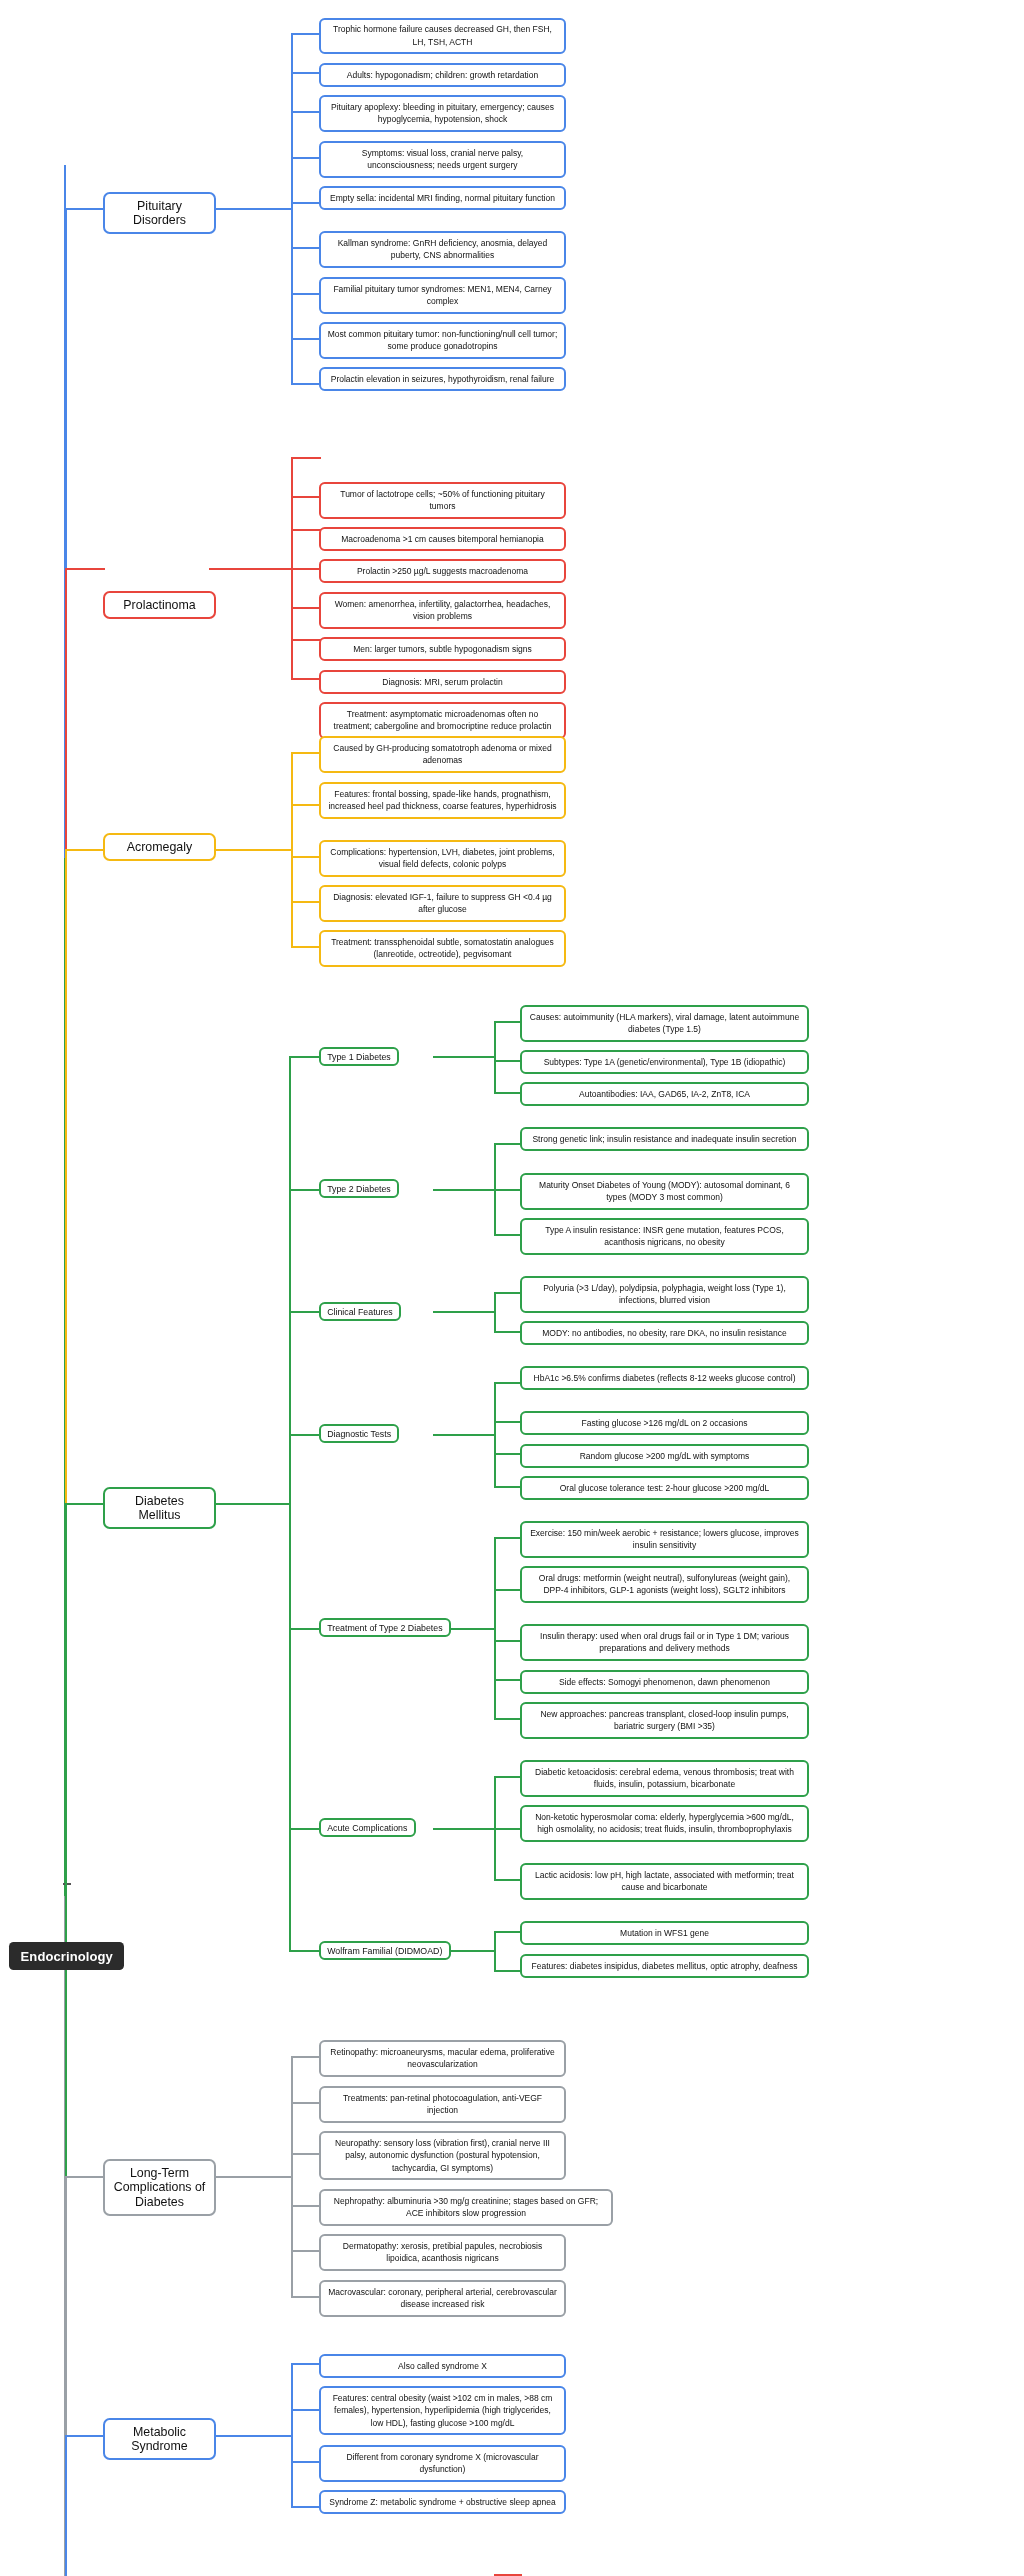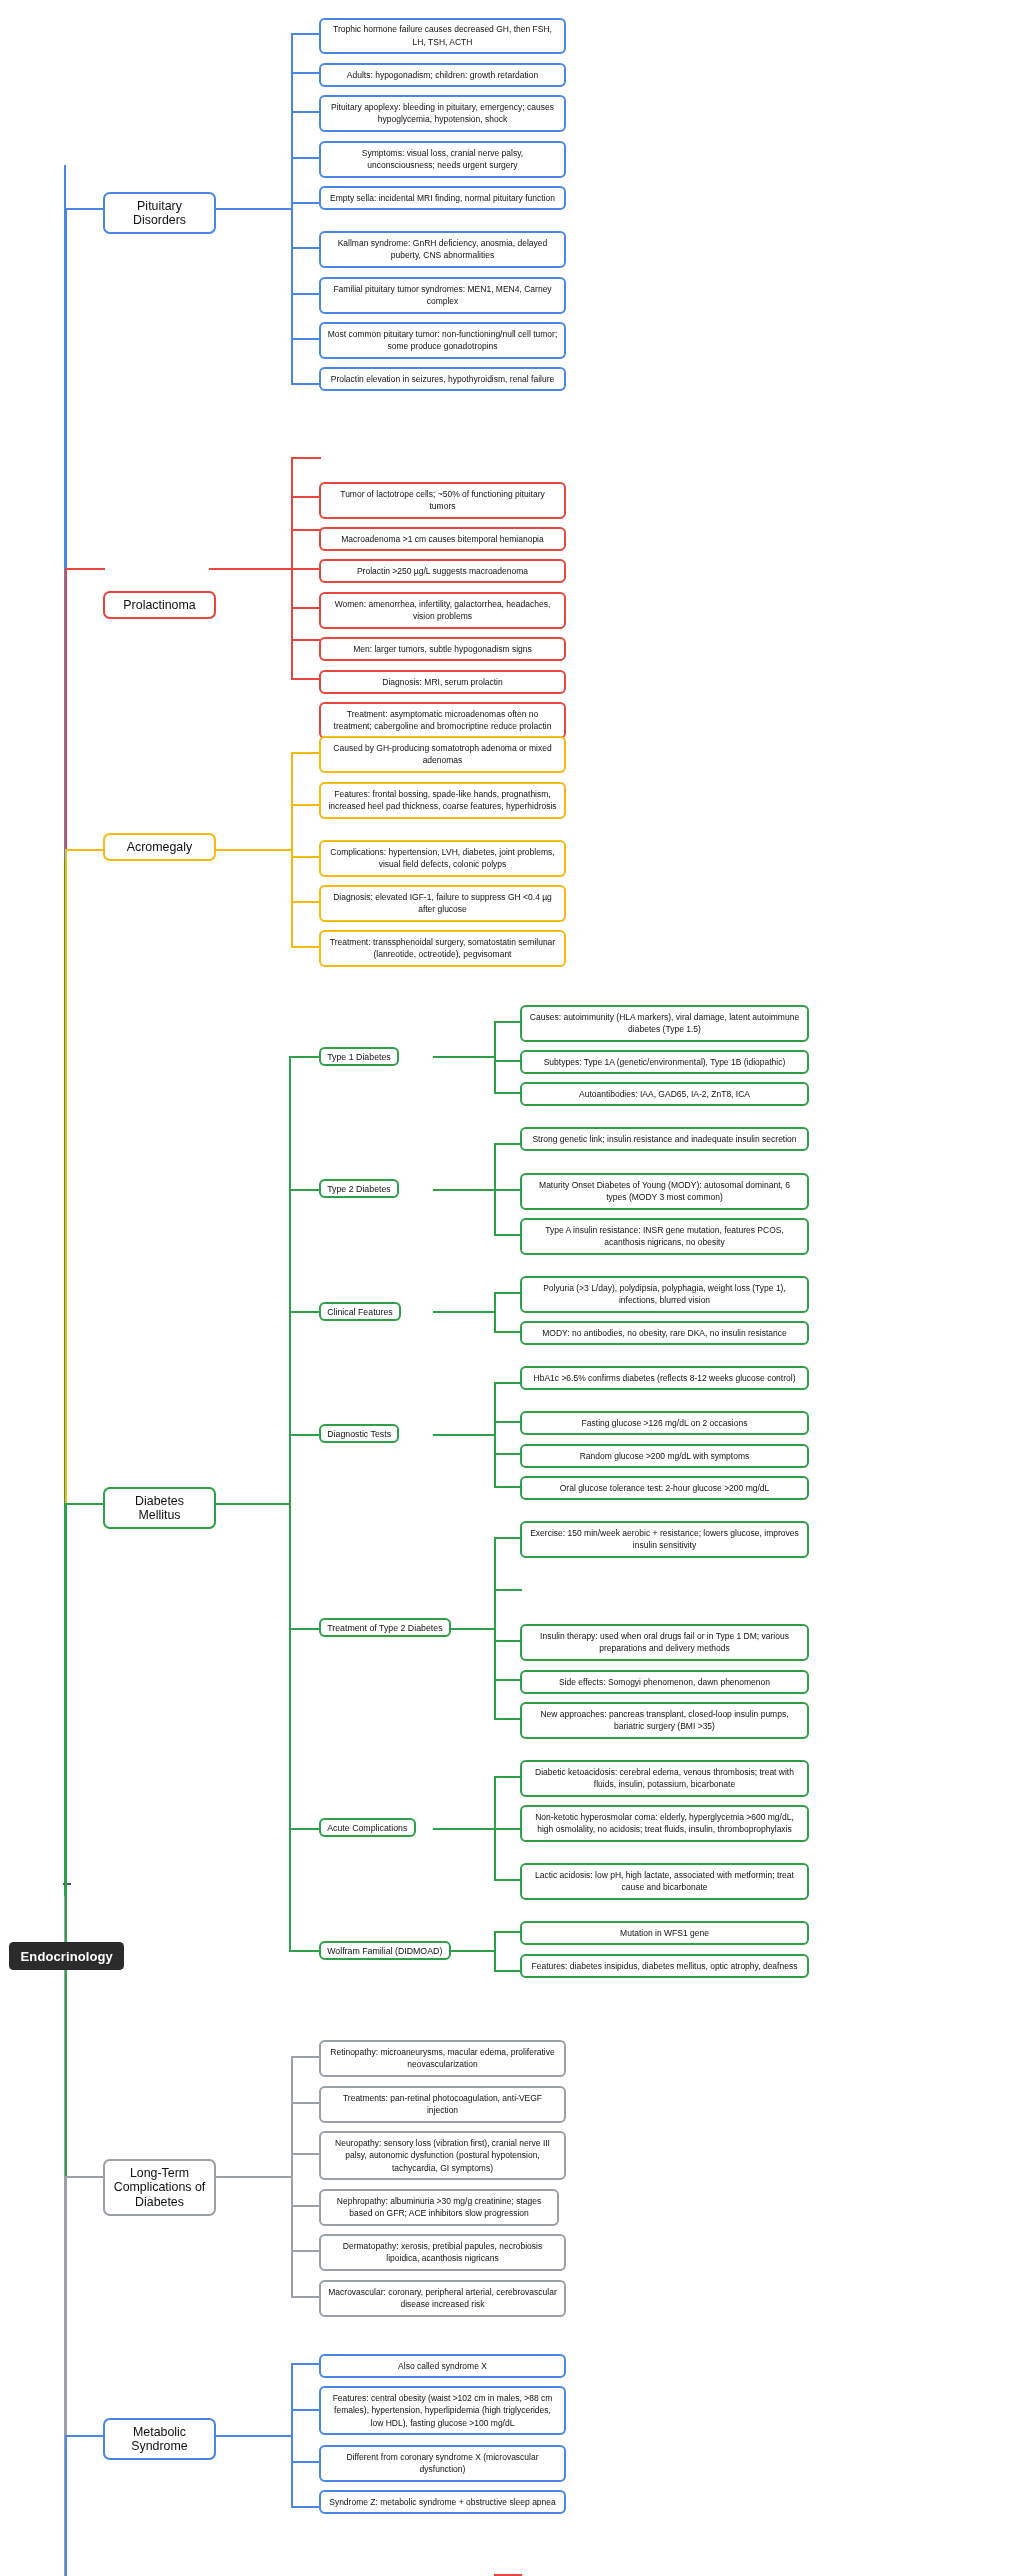--- a/index.html
+++ b/index.html
@@ -109,21 +109,21 @@
     <div class="ln lnh b-red" style="left:291px; top:568px; width:30px;"></div>
     <div class="ln lnh b-red" style="left:291px; top:607px; width:30px;"></div>
     <div class="ln lnh b-red" style="left:291px; top:639px; width:30px;"></div>
     <div class="ln lnh b-red" style="left:291px; top:678px; width:30px;"></div>
     <div class="ln lnh b-red" style="left:209px; top:568px; width:84px;"></div>
     <div class="branch-label c-red" style="left:103px; top:551px; width:113px;">Prolactinoma</div>
     <div class="leaf c-orange" style="left:319px; top:736px; width:247px;">Caused by GH-producing somatotroph adenoma or mixed adenomas</div>
     <div class="leaf c-orange" style="left:319px; top:782px; width:247px;">Features: frontal bossing, spade-like hands, prognathism, increased heel pad thickness, coarse features, hyperhidrosis</div>
     <div class="leaf c-orange" style="left:319px; top:840px; width:247px;">Complications: hypertension, LVH, diabetes, joint problems, visual field defects, colonic polyps</div>
     <div class="leaf c-orange" style="left:319px; top:885px; width:247px;">Diagnosis: elevated IGF-1, failure to suppress GH &lt;0.4 µg after glucose</div>
-    <div class="leaf c-orange" style="left:319px; top:930px; width:247px;">Treatment: transsphenoidal surgery, somatostatin semilunar (lanreotide, octreotide), pegvisomant</div>
+    <div class="leaf c-orange" style="left:319px; top:930px; width:247px;">Treatment: transsphenoidal subtle, somatostatin analogues (lanreotide, octreotide), pegvisomant</div>
     <div class="ln lnv b-orange" style="left:291px; top:753px; height:194px;"></div>
     <div class="ln lnh b-orange" style="left:291px; top:752px; width:30px;"></div>
     <div class="ln lnh b-orange" style="left:291px; top:804px; width:30px;"></div>
     <div class="ln lnh b-orange" style="left:291px; top:856px; width:30px;"></div>
     <div class="ln lnh b-orange" style="left:291px; top:901px; width:30px;"></div>
     <div class="ln lnh b-orange" style="left:291px; top:946px; width:30px;"></div>
     <div class="ln lnh b-orange" style="left:209px; top:849px; width:84px;"></div>
     <div class="branch-label c-orange" style="left:103px; top:833px; width:113px;">Acromegaly</div>
     <div class="leaf c-green" style="left:520px; top:1005px; width:289px;">Causes: autoimmunity (HLA markers), viral damage, latent autoimmune diabetes (Type 1.5)</div>
     <div class="leaf c-green" style="left:520px; top:1050px; width:289px;">Subtypes: Type 1A (genetic/environmental), Type 1B (idiopathic)</div>
@@ -155,20 +155,21 @@
     <div class="leaf c-green" style="left:520px; top:1444px; width:289px;">Random glucose &gt;200 mg/dL with symptoms</div>
     <div class="leaf c-green" style="left:520px; top:1476px; width:289px;">Oral glucose tolerance test: 2-hour glucose &gt;200 mg/dL</div>
     <div class="sub-label c-green" style="left:319px; top:1424px;">Diagnostic Tests</div>
     <div class="ln lnv b-green" style="left:494px; top:1383px; height:104px;"></div>
     <div class="ln lnh b-green" style="left:494px; top:1382px; width:28px;"></div>
     <div class="ln lnh b-green" style="left:494px; top:1421px; width:28px;"></div>
     <div class="ln lnh b-green" style="left:494px; top:1453px; width:28px;"></div>
     <div class="ln lnh b-green" style="left:494px; top:1486px; width:28px;"></div>
     <div class="ln lnh b-green" style="left:433px; top:1434px; width:63px;"></div>
     <div class="leaf c-green" style="left:520px; top:1521px; width:289px;">Exercise: 150 min/week aerobic + resistance; lowers glucose, improves insulin sensitivity</div>
+    <div class="leaf c-green" style="left:520px; top:1566px; width:289px;">Oral drugs: metformin (weight neutral), sulfonylureas (weight gain), DPP-4 inhibitors, GLP-1 agonists (weight loss), SGLT2 inhibitors</div>
     <div class="leaf c-green" style="left:520px; top:1624px; width:289px;">Insulin therapy: used when oral drugs fail or in Type 1 DM; various preparations and delivery methods</div>
     <div class="leaf c-green" style="left:520px; top:1670px; width:289px;">Side effects: Somogyi phenomenon, dawn phenomenon</div>
     <div class="leaf c-green" style="left:520px; top:1702px; width:289px;">New approaches: pancreas transplant, closed-loop insulin pumps, bariatric surgery (BMI &gt;35)</div>
     <div class="sub-label c-green" style="left:319px; top:1618px;">Treatment of Type 2 Diabetes</div>
     <div class="ln lnv b-green" style="left:494px; top:1538px; height:181px;"></div>
     <div class="ln lnh b-green" style="left:494px; top:1537px; width:28px;"></div>
     <div class="ln lnh b-green" style="left:494px; top:1589px; width:28px;"></div>
     <div class="ln lnh b-green" style="left:494px; top:1640px; width:28px;"></div>
     <div class="ln lnh b-green" style="left:494px; top:1679px; width:28px;"></div>
     <div class="ln lnh b-green" style="left:494px; top:1718px; width:28px;"></div>
@@ -195,21 +196,21 @@
     <div class="ln lnh b-green" style="left:289px; top:1311px; width:32px;"></div>
     <div class="ln lnh b-green" style="left:289px; top:1434px; width:32px;"></div>
     <div class="ln lnh b-green" style="left:289px; top:1628px; width:32px;"></div>
     <div class="ln lnh b-green" style="left:289px; top:1828px; width:32px;"></div>
     <div class="ln lnh b-green" style="left:289px; top:1950px; width:32px;"></div>
     <div class="ln lnh b-green" style="left:214px; top:1503px; width:77px;"></div>
     <div class="branch-label c-green" style="left:103px; top:1487px; width:113px;">Diabetes Mellitus</div>
     <div class="leaf c-gray" style="left:319px; top:2040px; width:247px;">Retinopathy: microaneurysms, macular edema, proliferative neovascularization</div>
     <div class="leaf c-gray" style="left:319px; top:2086px; width:247px;">Treatments: pan-retinal photocoagulation, anti-VEGF injection</div>
     <div class="leaf c-gray" style="left:319px; top:2131px; width:247px;">Neuropathy: sensory loss (vibration first), cranial nerve III palsy, autonomic dysfunction (postural hypotension, tachycardia, GI symptoms)</div>
-    <div class="leaf c-gray" style="left:319px; top:2189px; width:240px;">Nephropathy: albuminuria &gt;30 mg/g creatinine; stages based on GFR; ACE inhibitors slow progression</div>
+    <div class="leaf c-gray" style="left:319px; top:2189px; width:294px;">Nephropathy: albuminuria &gt;30 mg/g creatinine; stages based on GFR; ACE inhibitors slow progression</div>
     <div class="leaf c-gray" style="left:319px; top:2234px; width:247px;">Dermatopathy: xerosis, pretibial papules, necrobiosis lipoidica, acanthosis nigricans</div>
     <div class="leaf c-gray" style="left:319px; top:2280px; width:247px;">Macrovascular: coronary, peripheral arterial, cerebrovascular disease increased risk</div>
     <div class="ln lnv b-gray" style="left:291px; top:2057px; height:240px;"></div>
     <div class="ln lnh b-gray" style="left:291px; top:2056px; width:30px;"></div>
     <div class="ln lnh b-gray" style="left:291px; top:2102px; width:30px;"></div>
     <div class="ln lnh b-gray" style="left:291px; top:2153px; width:30px;"></div>
     <div class="ln lnh b-gray" style="left:291px; top:2205px; width:30px;"></div>
     <div class="ln lnh b-gray" style="left:291px; top:2250px; width:30px;"></div>
     <div class="ln lnh b-gray" style="left:291px; top:2296px; width:30px;"></div>
     <div class="ln lnh b-gray" style="left:209px; top:2176px; width:84px;"></div>

